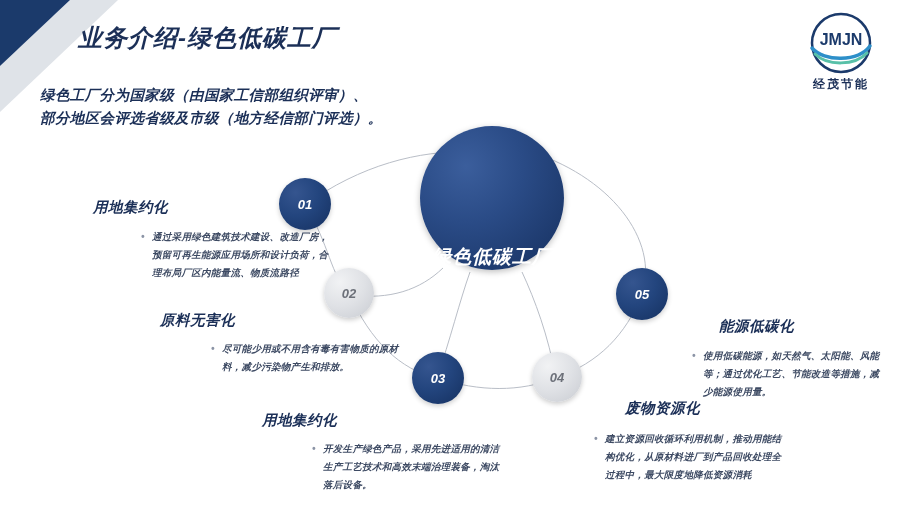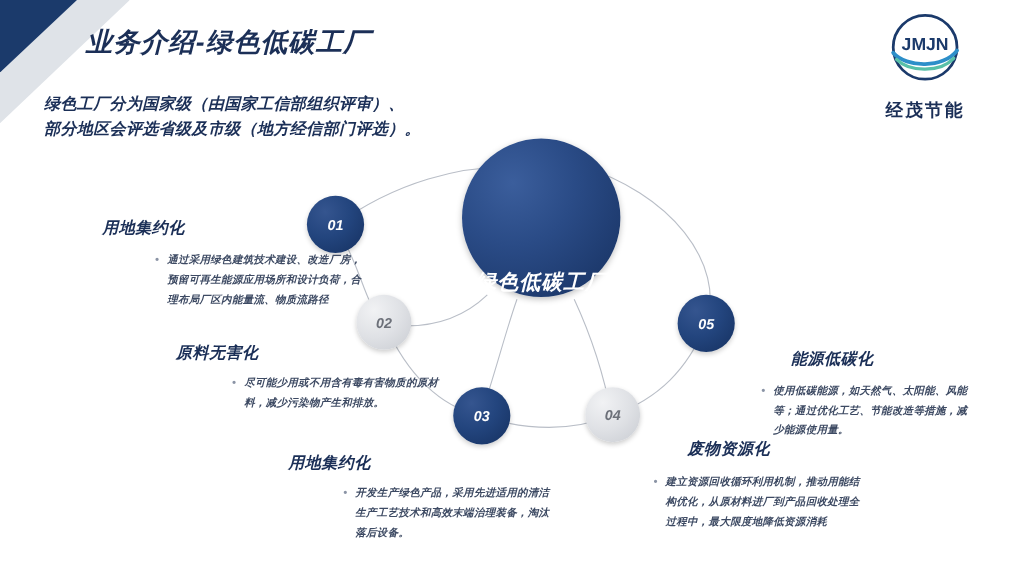--- a/index.html
+++ b/index.html
@@ -62,22 +62,22 @@
     height: 92px;
     text-align: center;
   }
   .logo-mark {
     position: relative;
     width: 74px;
     height: 62px;
     margin: 0 auto;
   }
   .logo-text {
-    margin-top: 16px;
-    font-size: 16px;
+    margin-top: 2px;
+    font-size: 12px;
     font-weight: bold;
     color: #1b2f57;
     letter-spacing: 2px;
   }
   
   .center-circle {
     position: absolute;
     left: 420px;
     top: 126px;
     width: 144px;

